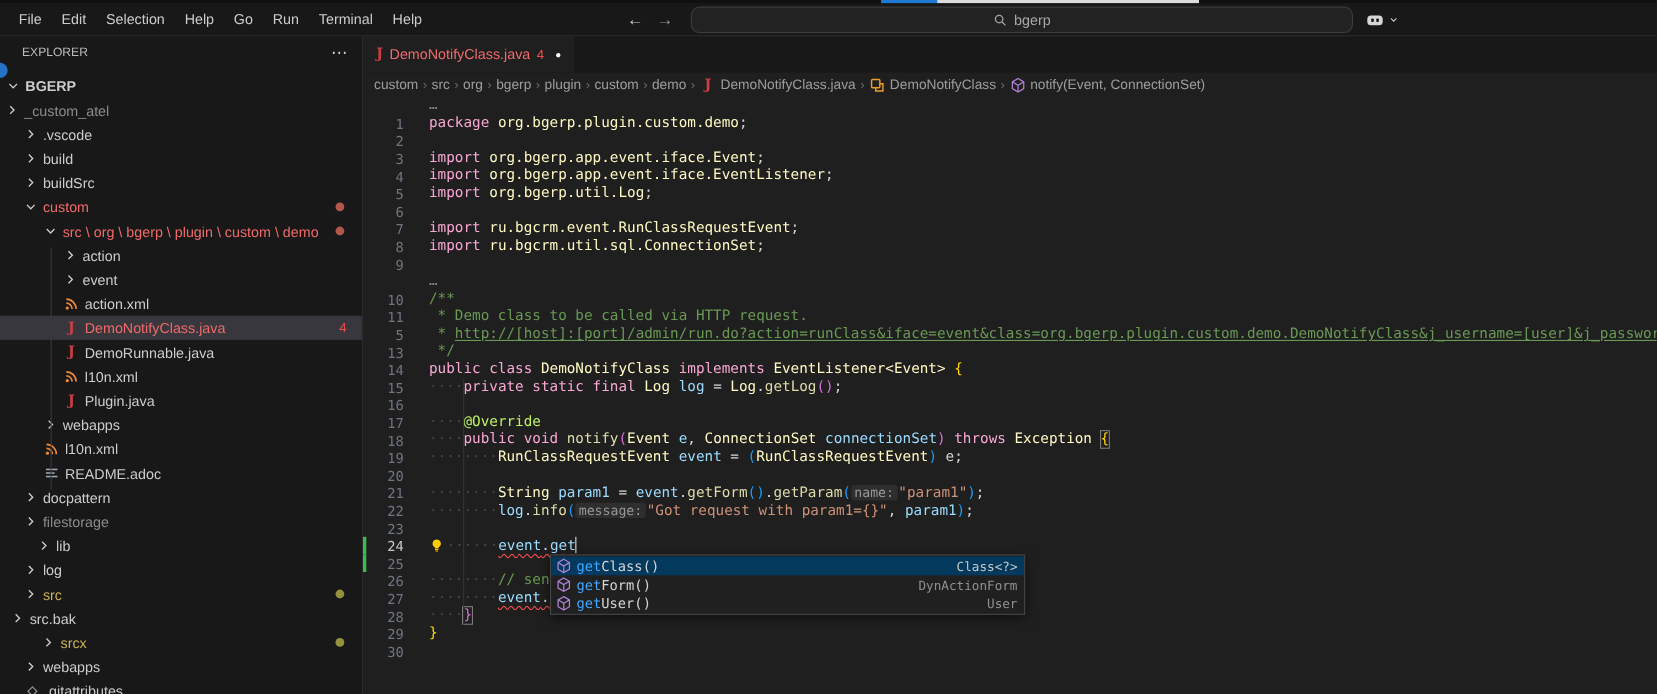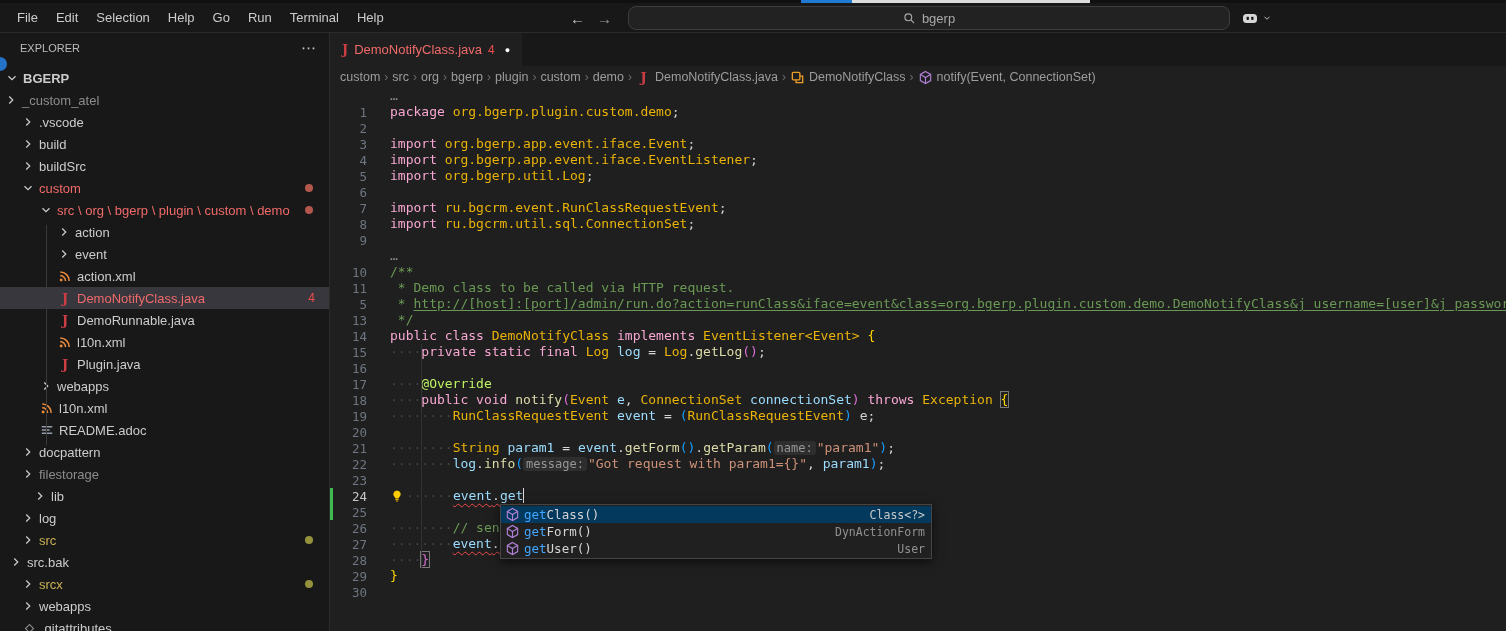--- a/index.html
+++ b/index.html
@@ -62,21 +62,21 @@
   .code-area { position:relative; flex:1; overflow:hidden;
     font-family:"DejaVu Sans Mono", monospace; font-size:13px; }
   .cl { height:16px; display:flex; align-items:center; position:relative; }
   .gitbar { width:3px; height:16px; flex:none; }
   .gitbar.added { background:#3fb950; }
   .ln { width:34px; text-align:right; color:#6e7681; font-size:12.5px; flex:none; }
   .ln.cur { color:#c6c6c6; }
   .glyph { width:23px; flex:none; }
   .cc { white-space:pre; height:16px; line-height:16px; }
   .bulb-inline { display:inline-block; width:16px; margin-right:0; vertical-align:-3px; }
-  .tk-kw{color:#f9a8d4} .tk-ty{color:#eab308} .tk-fn{color:#dcdcaa} .tk-var{color:#9cdcfe}
+  .tk-kw{color:#f9a8d4} .tk-ty{color:#fef9c3} .tk-fn{color:#dcdcaa} .tk-var{color:#9cdcfe}
   .tk-str{color:#ce9178} .tk-cmt{color:#6a9955} .tk-fg{color:#d4d4d4} .tk-ann{color:#bef264}
   .tk-b1{color:#ffd700} .tk-b2{color:#da70d6} .tk-b3{color:#179fff}
   .tk-ws{color:#454545} .tk-fold{color:#8a8a8a}
   .tk-link{color:#6a9955; text-decoration:underline; text-underline-offset:2px}
   .tk-hint{background:#2e2e2e;color:#969696;border-radius:3px;padding:0 3px;margin-right:1px;font-size:12px}
   .err{ text-decoration:underline wavy #f14c4c 1px; text-underline-offset:3px; text-decoration-skip-ink:none; }
   .boxed { outline:1px solid #7a7a7a; }
   .caret { display:inline-block; width:0; border-left:1.5px solid #dcdcdc; height:15px; vertical-align:-3px; }
   .iguide { position:absolute; width:1px; background:#333333; }
 
@@ -354,21 +354,21 @@
         </div>
         <div class="trow" style="padding-left:8px">
           <span class="chevbox">
             <svg class="chev " viewBox="0 0 16 16">
               <path d="M6 4l4 4-4 4" fill="none" stroke="currentColor" stroke-width="1.4"></path>
             </svg>
           </span>
           <span class="tlabel">src.bak</span>
           <span class="t-spacer"></span>
         </div>
-        <div class="trow" style="padding-left:20px">
+        <div class="trow" style="padding-left:36px">
           <span class="chevbox">
             <svg class="chev " viewBox="0 0 16 16">
               <path d="M6 4l4 4-4 4" fill="none" stroke="currentColor" stroke-width="1.4"></path>
             </svg>
           </span>
           <span class="tlabel c-mod">srcx</span>
           <span class="t-spacer"></span>
           <span class="badge-dot mod"></span>
         </div>
         <div class="trow" style="padding-left:20px">

